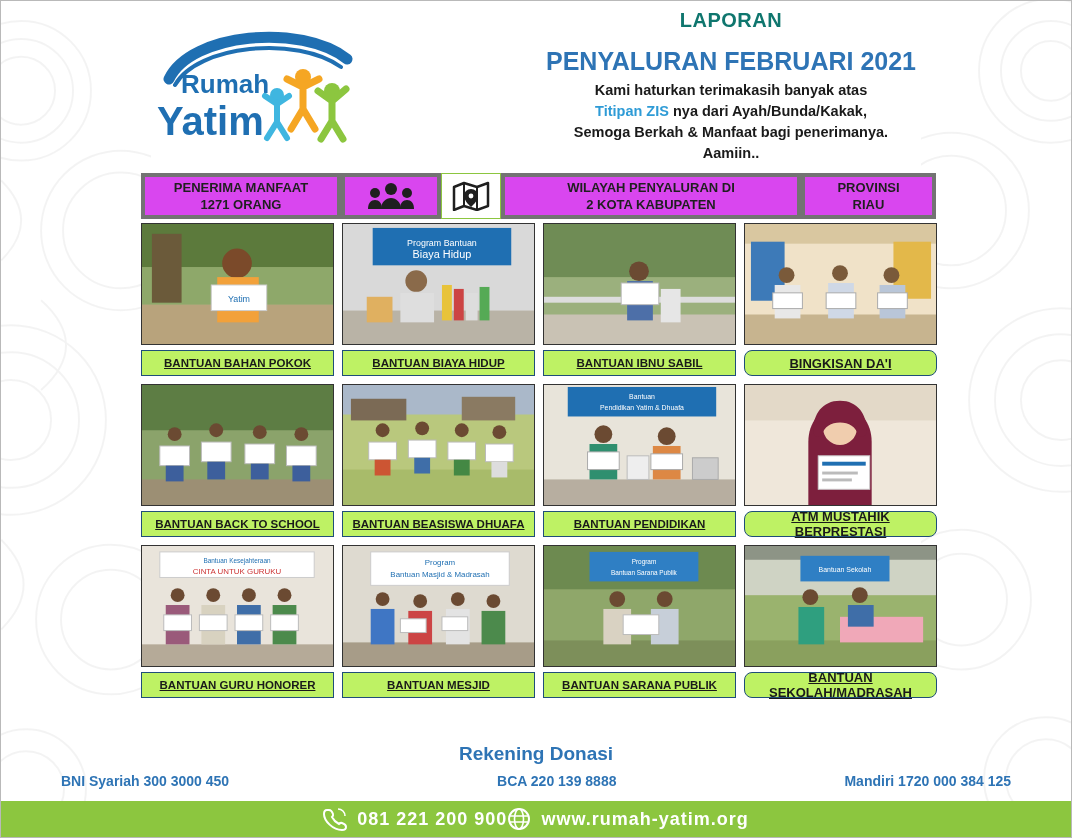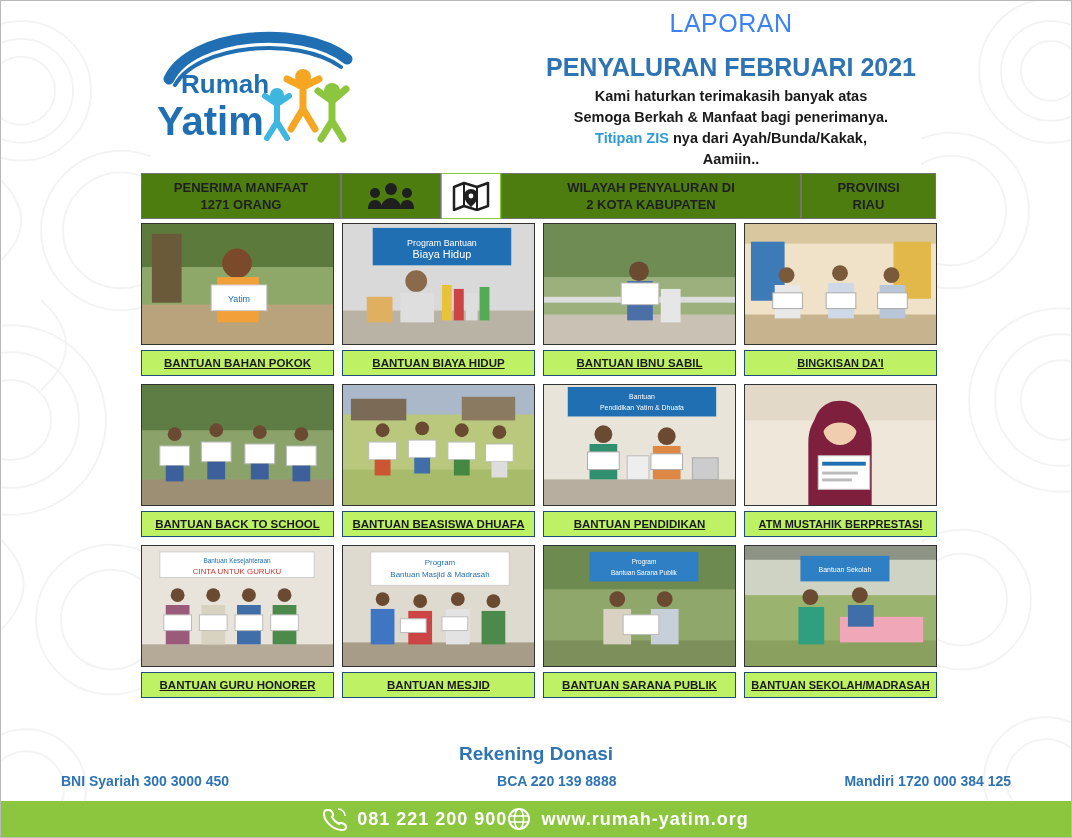--- a/index.html
+++ b/index.html
@@ -31,37 +31,37 @@
     position:absolute;left:0;right:0;top:0;height:168px;
   }
   .logo{
     position:absolute;left:150px;top:18px;width:220px;height:140px;
   }
   .logo svg{width:100%;height:100%;}
   .title-block{
     position:absolute;left:410px;top:8px;width:640px;text-align:center;
   }
   .t-laporan{
-    color:#3b82f6;font-size:25px;font-weight:normal;letter-spacing:.5px;
+    color:#0f766e;font-size:20px;font-weight:bold;letter-spacing:.5px;
   }
   .t-penyaluran{
     color:#2e74b5;font-size:25px;font-weight:bold;margin-top:15px;
   }
   .t-sub{
     margin-top:4px;color:#1a1a1a;font-size:14.5px;font-weight:bold;line-height:21px;
   }
   .t-sub .hl{color:#2e9bd6;}
 
   
   .infobar{
     position:absolute;left:140px;top:172px;width:795px;height:46px;
     display:flex;
   }
   .ib-cell{
-    background:#4d7c0f;border:1px solid #737373;box-sizing:border-box;
+    background:#d946ef;border:4px solid #737373;box-sizing:border-box;
     display:flex;align-items:center;justify-content:center;
     color:#1f1f1f;font-weight:bold;font-size:13px;text-align:center;line-height:17px;
   }
   .ib-penerima{width:200px;}
   .ib-icon1{width:100px;}
   .ib-icon2{width:60px;background:#ffffff;border:1px solid #8cc63f;}
   .ib-wilayah{width:300px;}
   .ib-provinsi{width:135px;}
   .ib-icon1 svg,.ib-icon2 svg{display:block;}
 
@@ -77,21 +77,21 @@
     overflow:hidden;position:relative;
   }
   .photo svg{position:absolute;inset:0;width:100%;height:100%;}
   .caption{
     margin-top:5px;height:26px;border:1px solid #1f4e79;box-sizing:border-box;
     display:flex;align-items:center;justify-content:center;
     font-size:11.5px;font-weight:bold;color:#1a1a1a;text-align:center;
     background:#bef264;
     text-decoration:underline;
   }
-  .caption.small{font-size:11px;}
+  .caption.small{font-size:13px;border-radius:8px;}
 
   
   .rek-title{
     position:absolute;left:0;right:0;top:742px;text-align:center;
     color:#2e74b5;font-size:19px;font-weight:bold;
   }
   .rek-row{
     position:absolute;left:60px;right:60px;top:772px;
     display:flex;justify-content:space-between;align-items:center;
   }
@@ -171,24 +171,24 @@
           <path d="M126 85 l-12 -8 M126 85 l12 -8 M126 85 l0 18 M126 103 l-10 16 M126 103 l10 16" stroke="#3fb6e0" stroke-width="6" stroke-linecap="round" fill="none"></path>
         </g>
       </svg>
     </div>
 
     <div class="title-block">
       <div class="t-laporan">LAPORAN</div>
       <div class="t-penyaluran">PENYALURAN  FEBRUARI 2021</div>
       <div class="t-sub">
         <div>Kami haturkan terimakasih  banyak atas</div>
-        <div>Semoga Berkah &amp; Manfaat bagi penerimanya.</div>
         <div>
           <span class="hl">Titipan ZIS</span><span> nya dari  Ayah/Bunda/Kakak,</span>
         </div>
+        <div>Semoga Berkah &amp; Manfaat bagi penerimanya.</div>
         <div>Aamiin..</div>
       </div>
     </div>
   </div>
 
   <div class="infobar">
     <div class="ib-cell ib-penerima">
       <div>
         <div>PENERIMA MANFAAT</div>
         <div>1271 ORANG</div>

